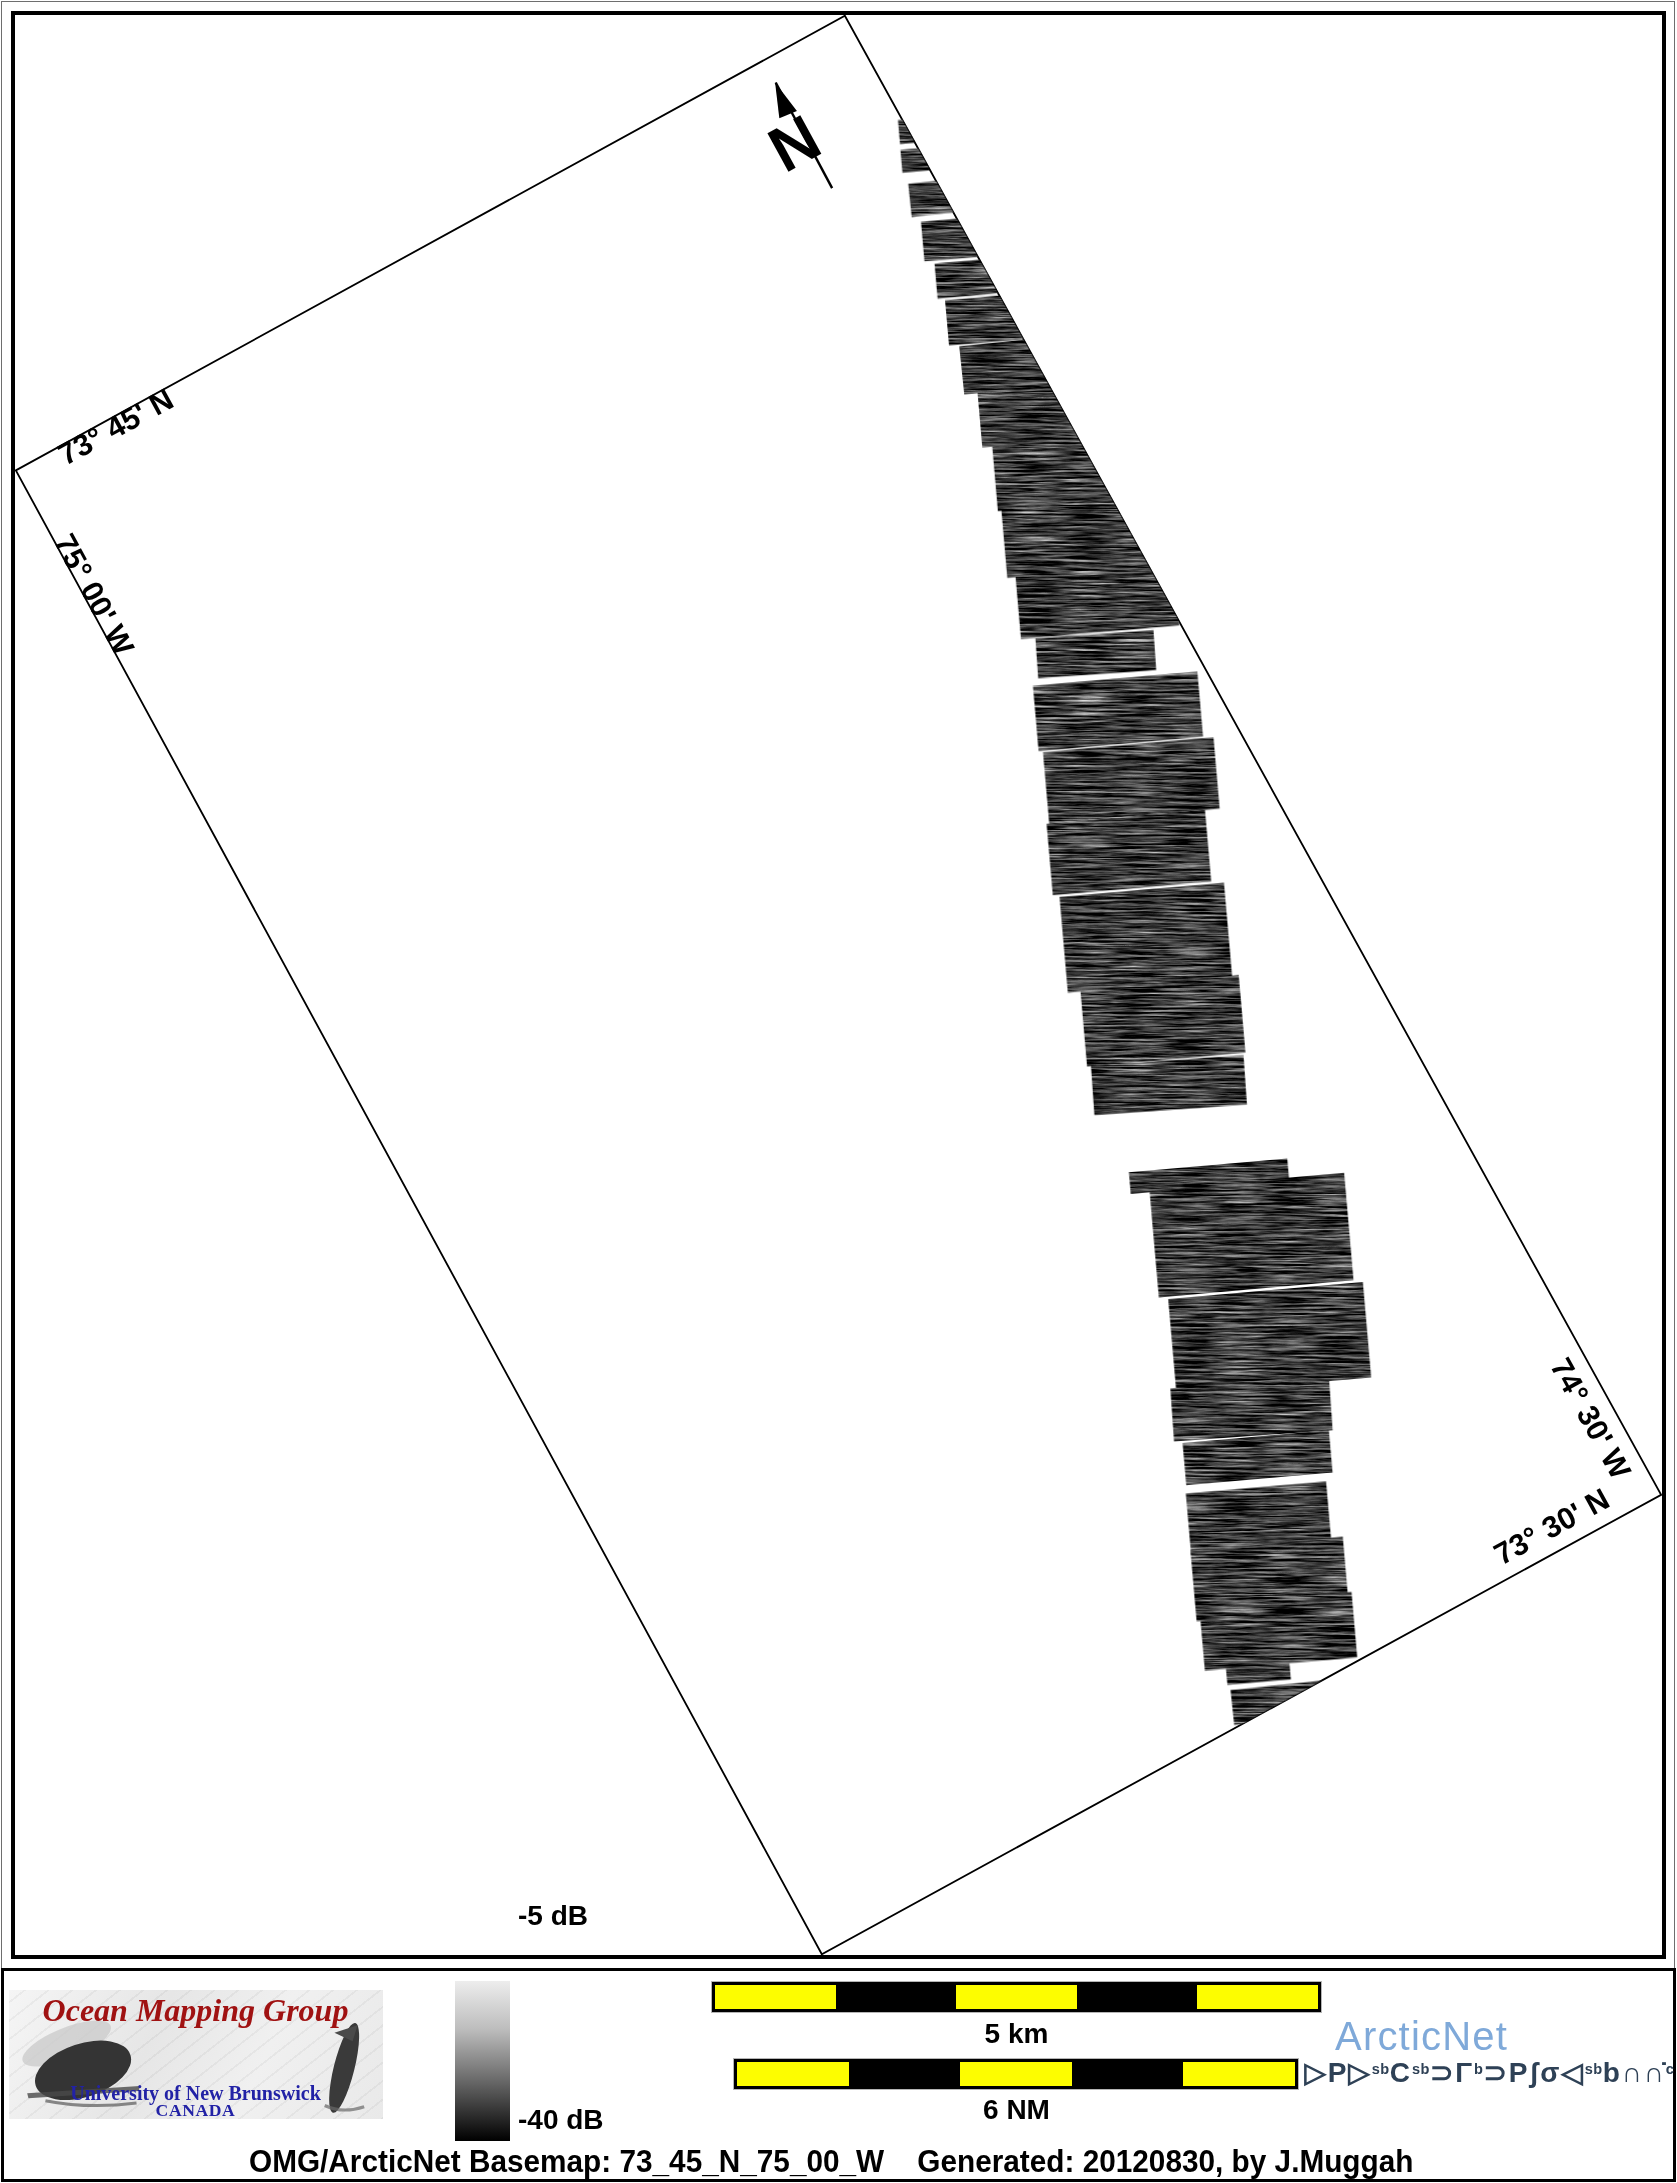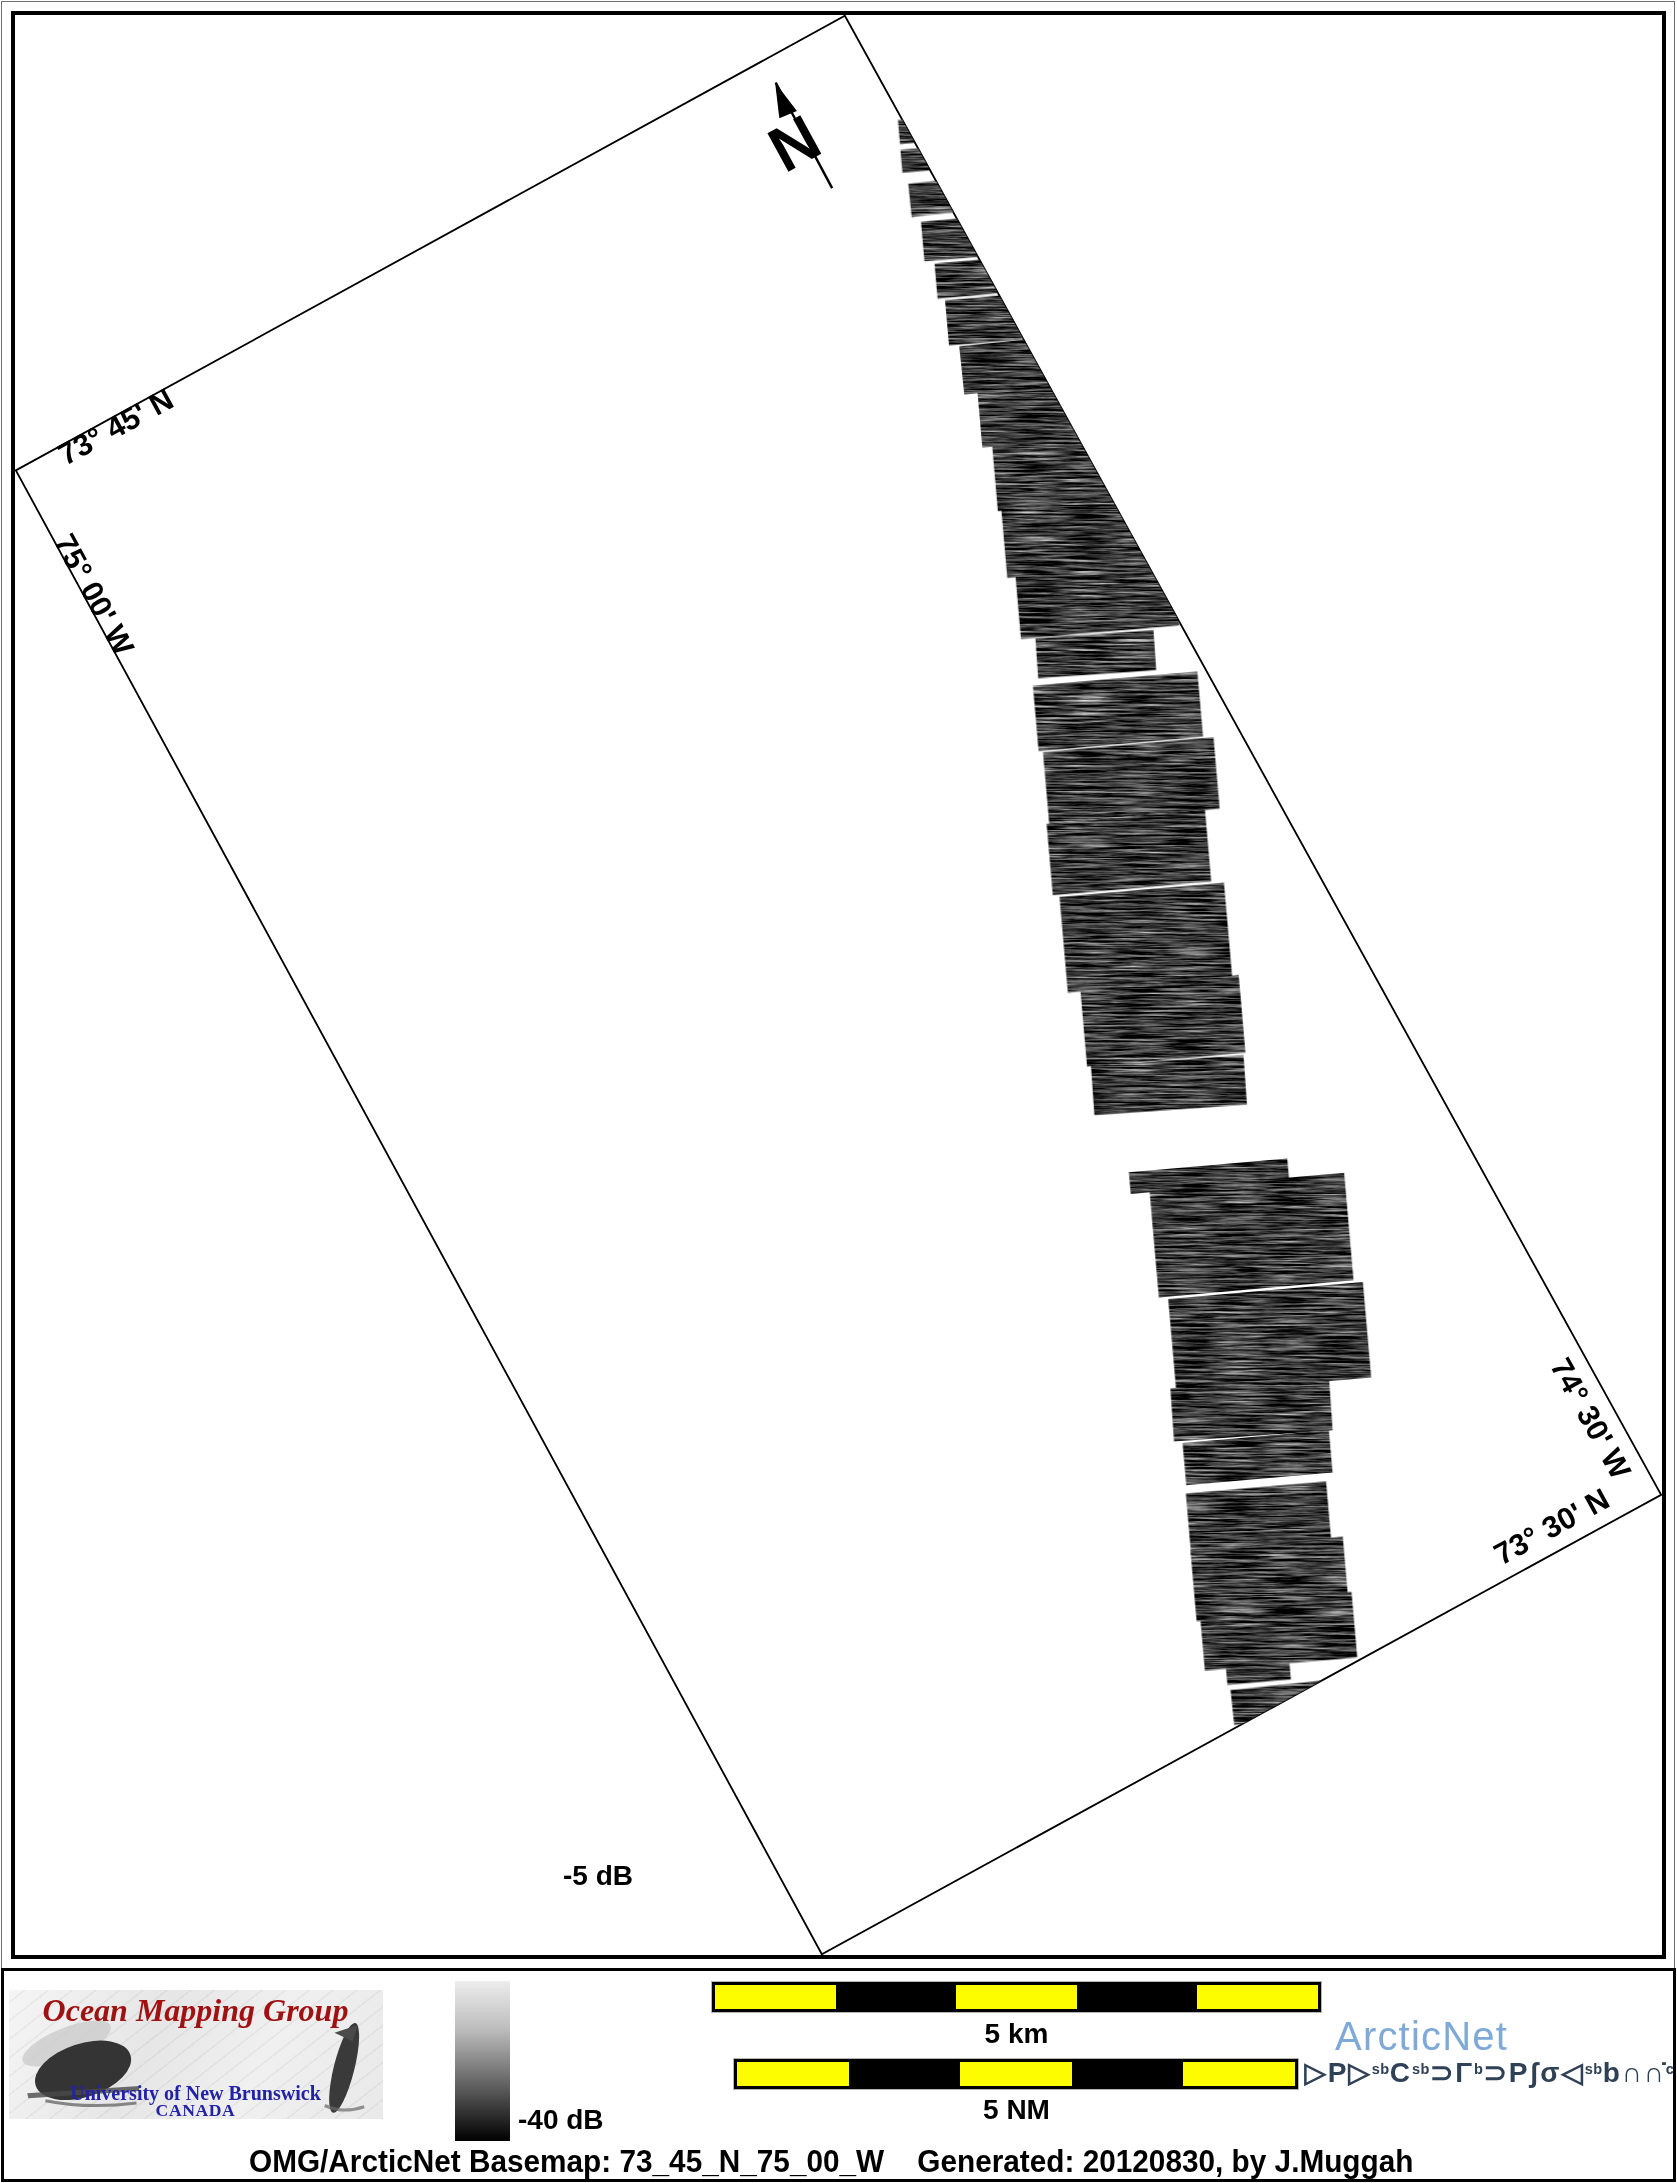--- a/index.html
+++ b/index.html
@@ -22,21 +22,21 @@
     font-family:"Liberation Serif",serif;font-style:italic;font-weight:bold;font-size:32px;}
   .omg-univ{position:absolute;left:0;top:92px;width:100%;text-align:center;
     font-family:"Liberation Serif",serif;font-weight:bold;font-size:20px;}
   .omg-canada{position:absolute;left:0;top:110px;width:100%;text-align:center;
     font-family:"Liberation Serif",serif;font-weight:bold;font-size:17.6px;letter-spacing:0.6px;}
 
   
   .colorbar{position:absolute;left:455px;top:1981px;width:55px;height:160px;
     background:linear-gradient(#ededed,#bdbdbd 30%,#6f6f6f 60%,#2a2a2a 85%,#000);}
   .cb-label{position:absolute;font-weight:bold;font-size:28px;color:#000;white-space:nowrap;}
-  .cb-top{left:518px;top:1860px;margin-left:45px;}
+  .cb-top{left:518px;top:1900px;}
   .cb-bottom{left:518px;top:2104px;text-align:right;}
 
   
   .sbar{position:absolute;height:30px;border:3px solid #000;outline:0.6px solid #b5b5b5;
         box-sizing:border-box;display:flex;}
   .sbar1{left:712px;top:1982px;width:609px;}
   .sbar2{left:734px;top:2059px;width:564px;}
   .sbar .seg{flex:1 1 0;}
   .sbar-label{position:absolute;left:895px;width:243px;text-align:center;
               font-weight:bold;font-size:28px;color:#000;}
@@ -149,21 +149,21 @@
   </div>
   <div class="sbar-label sl1">5 km</div>
 
   <div class="sbar sbar2">
     <div class="seg" style="background: rgb(253, 253, 0);"></div>
     <div class="seg" style="background: rgb(0, 0, 0);"></div>
     <div class="seg" style="background: rgb(253, 253, 0);"></div>
     <div class="seg" style="background: rgb(0, 0, 0);"></div>
     <div class="seg" style="background: rgb(253, 253, 0);"></div>
   </div>
-  <div class="sbar-label sl2">5 NM</div>
+  <div class="sbar-label sl2">6 NM</div>
 
   <div class="arcticnet-name" style="color: rgb(127, 169, 217);">ArcticNet</div>
   <div class="arcticnet-syl" style="color: rgb(46, 65, 86);"><span>▷</span><span>P</span><span>▷</span><span class="syl-sup">sb</span><span>C</span><span class="syl-sup">sb</span><span>⊃</span><span>Γ</span><span class="syl-sup">b</span><span>  </span><span>⊃</span><span>P</span><span>ʃ</span><span>σ</span><span>◁</span><span class="syl-sup">sb</span><span>b</span><span>∩</span><span>∩̇</span><span class="syl-sup">c</span></div>
 
   <div class="caption">OMG/ArcticNet Basemap: 73_45_N_75_00_W    Generated: 20120830, by J.Muggah</div>
 
 </div>
 
 
 </body></html>

